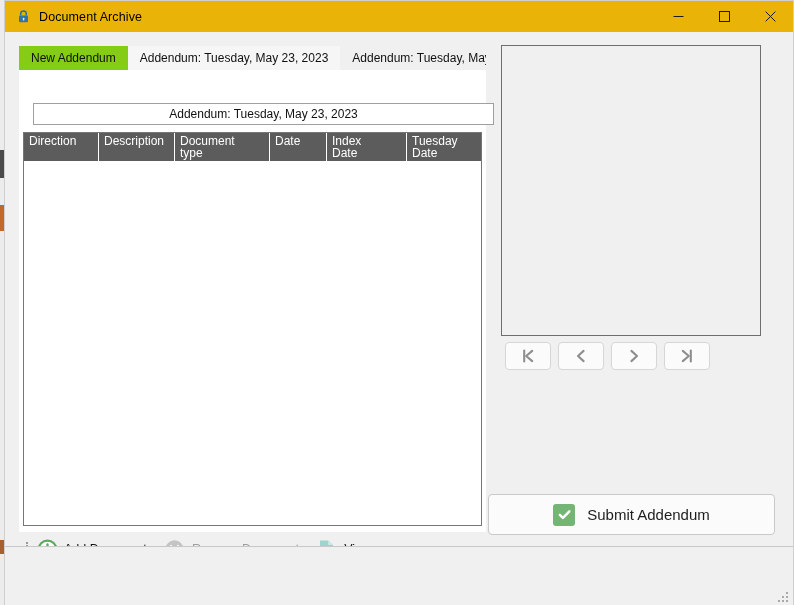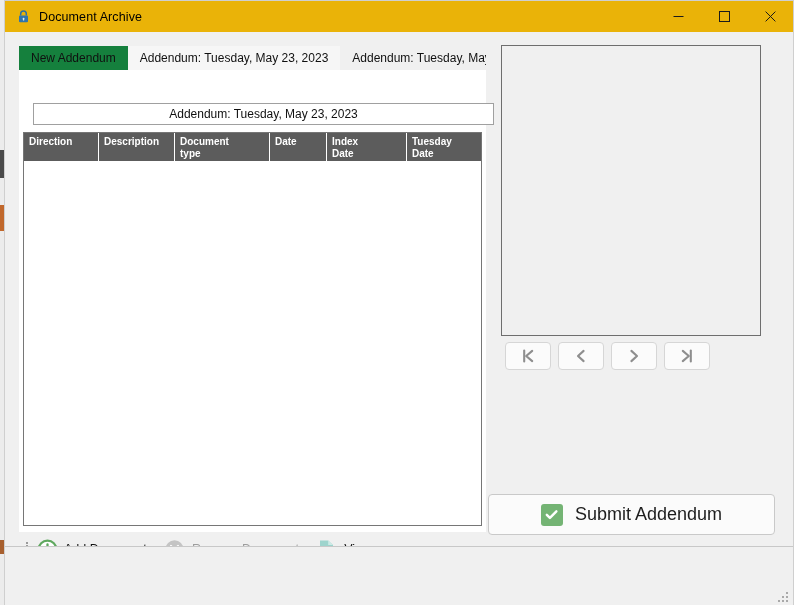--- a/index.html
+++ b/index.html
@@ -117,21 +117,21 @@
     height: 25px;
     line-height: 25px;
     padding: 0 12px;
     font-size: 12px;
     color: #101010;
     white-space: nowrap;
     box-sizing: border-box;
     background: #f0f0f0;
   }
   .tab.active {
-    background: #15803d;
+    background: #84cc16;
   }
   .tab.semi {
     background: #f6f6f6;
   }
 
   .tab-page {
     position: absolute;
     left: 14px;
     top: 38px;
     width: 467px;
@@ -170,27 +170,26 @@
     flex-direction: column;
   }
   .grid-header {
     display: flex;
     height: 28px;
     min-height: 28px;
     background: #5c5c5c;
   }
   .gh-cell {
     color: #ffffff;
-    font-size: 10px;
+    font-size: 12px;
     padding: 3px 0 0 5px;
     box-sizing: border-box;
     position: relative;
     line-height: 11.5px;
     overflow: hidden;
-    font-weight: bold;
   }
   .gh-cell + .gh-cell {
     border-left: 1px solid #ffffff;
   }
   .gh-cell span { display: block; }
   .grid-body {
     flex: 1;
     background: #ffffff;
   }
 
@@ -291,21 +290,21 @@
     width: 22px;
     height: 22px;
     background: #74b474;
     border-radius: 3px;
     display: flex;
     align-items: center;
     justify-content: center;
     margin-right: 12px;
   }
   .submit-text {
-    font-size: 18px;
+    font-size: 15px;
     color: #1d1d1d;
   }
 
   
   .bottom-sep {
     position: absolute;
     left: 0;
     top: 514px;
     width: 100%;
     height: 1px;

